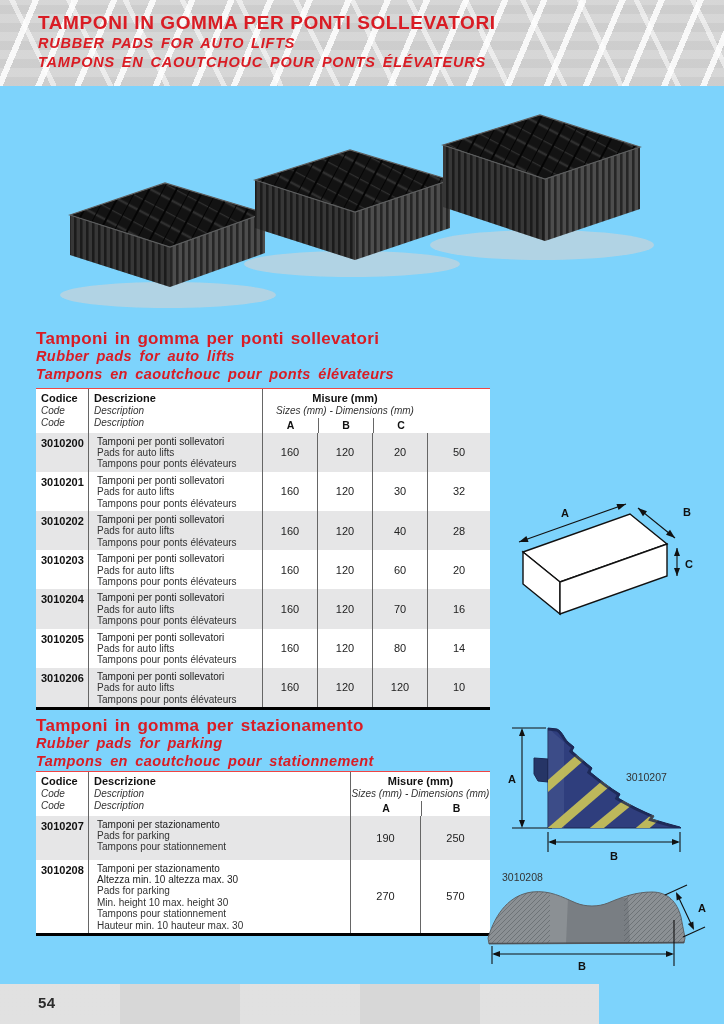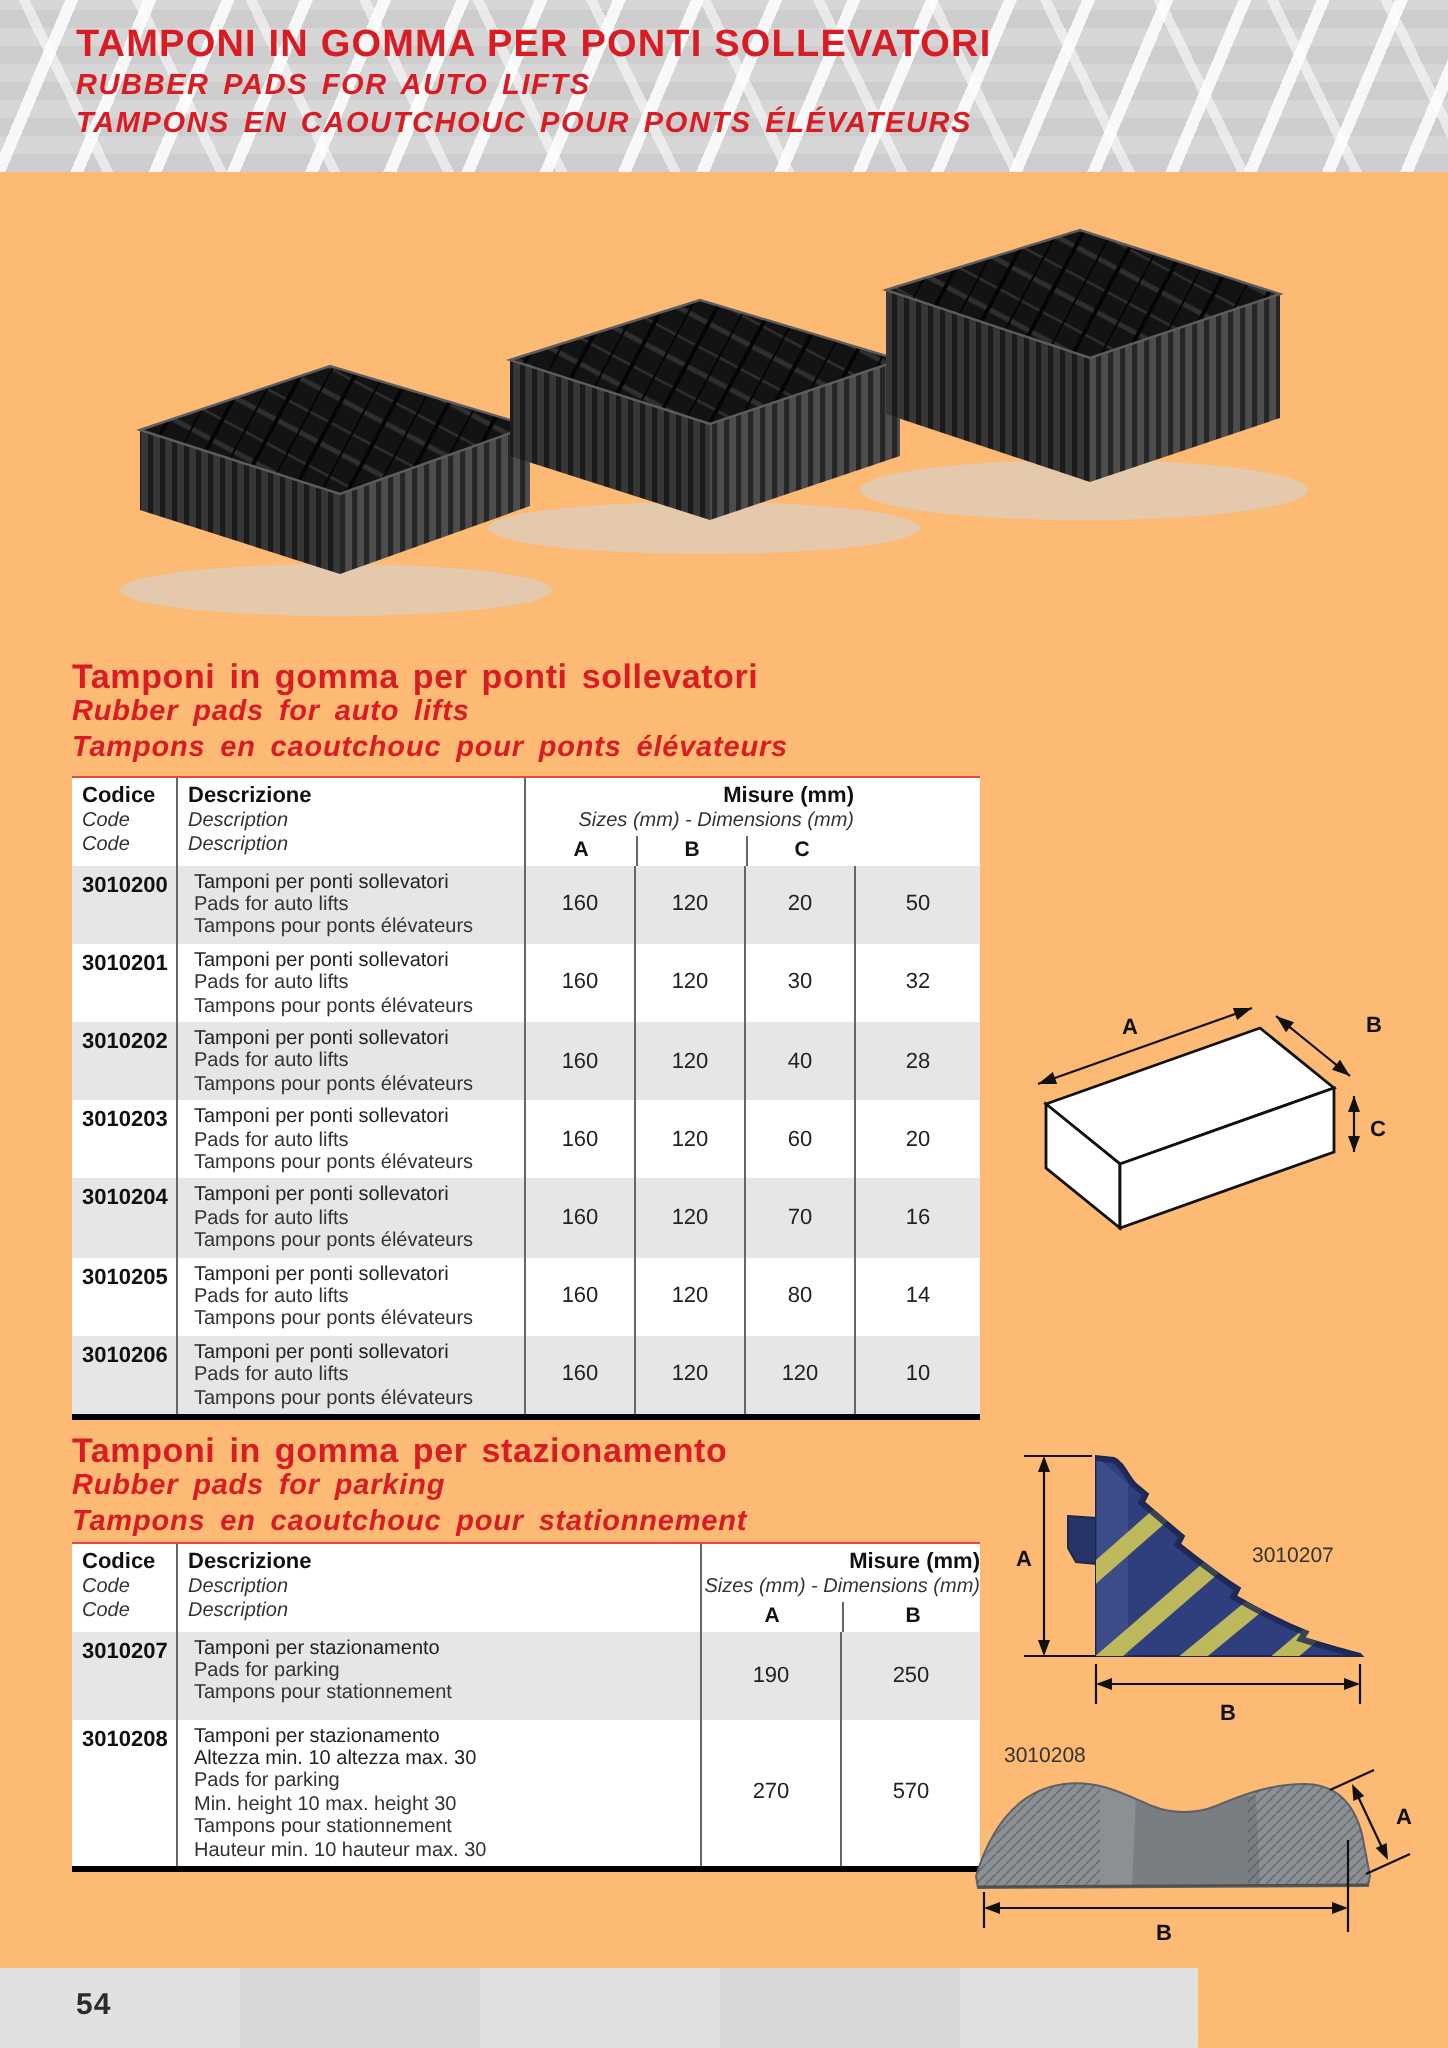--- a/index.html
+++ b/index.html
@@ -1,16 +1,16 @@
 <!DOCTYPE html>
 <html style="--accent-red: #d91c24; --row-shade: #e6e6e7; --chock-blue: #2f3e7d; --chock-stripe: #c6bf5a; --pad-grey: #8b9094;"><head>
 <meta charset="utf-8">
 <style>
   html,body{margin:0;padding:0;background:#fff;}
-  .page{position:relative;width:724px;height:1024px;background:#fdba74;overflow:hidden;
+  .page{position:relative;width:724px;height:1024px;background:#7dd3fc;overflow:hidden;
         font-family:"Liberation Sans",sans-serif;}
   
   .hd{position:absolute;left:0;top:0;width:724px;height:86px;background-color:#d6d6d6;
       background-image:
         repeating-linear-gradient(113deg, rgba(255,255,255,0) 0 30px, rgba(255,255,255,.85) 30px 36px),
         repeating-linear-gradient(64deg, rgba(255,255,255,0) 0 46px, rgba(255,255,255,.55) 46px 51px),
         repeating-linear-gradient(0deg, rgba(186,186,186,.30) 0 9px, rgba(216,216,216,.30) 9px 18px);}
   .hd-text{position:absolute;left:38px;top:12px;}
   .hd-title{color:var(--accent-red);font-size:19px;font-weight:700;letter-spacing:.6px;line-height:22px;}
   .hd-sub{color:var(--accent-red);font-size:14.5px;font-style:italic;font-weight:600;
@@ -27,21 +27,21 @@
   .t2 .thead{grid-template-columns:52px 262px 140px;}
   .trow{display:grid;min-height:37px;}
   .t1 .trow{grid-template-columns:52px 174px 55px 55px 55px 63px;}
   .t2 .trow{grid-template-columns:52px 262px 70px 70px;min-height:44px;}
   .trow.shade{background:var(--row-shade);}
   .bl{border-left:1px solid #666;}
   .th{padding:3px 0 2px 5px;}
   .th .b{font-weight:700;font-size:11px;line-height:12.5px;color:#111;}
   .th .i{font-style:italic;font-size:10px;line-height:12px;color:#333;}
   .th.sizes{padding:3px 0 0 0;}
-  .th.sizes .b,.th.sizes .i{text-align:right;}
+  .th.sizes .b,.th.sizes .i{text-align:center;}
   .abc{display:grid;margin-top:1px;}
   .t1 .abc{grid-template-columns:55px 55px 55px;}
   .t2 .abc{grid-template-columns:70px 70px;}
   .abc div{font-weight:700;font-size:10.5px;color:#111;text-align:center;height:15px;line-height:15px;}
   .abc div + div{border-left:1px solid #666;}
   .td.code{font-weight:700;font-size:11px;color:#111;padding:4px 2px 4px 5px;}
   .td.desc{padding:3px 0 2px 8px;}
   .dl{font-size:10px;line-height:11.4px;color:#222;}
   .dl.it{color:#333;}
   .td.val{display:flex;align-items:center;justify-content:center;font-size:11px;color:#222;}

